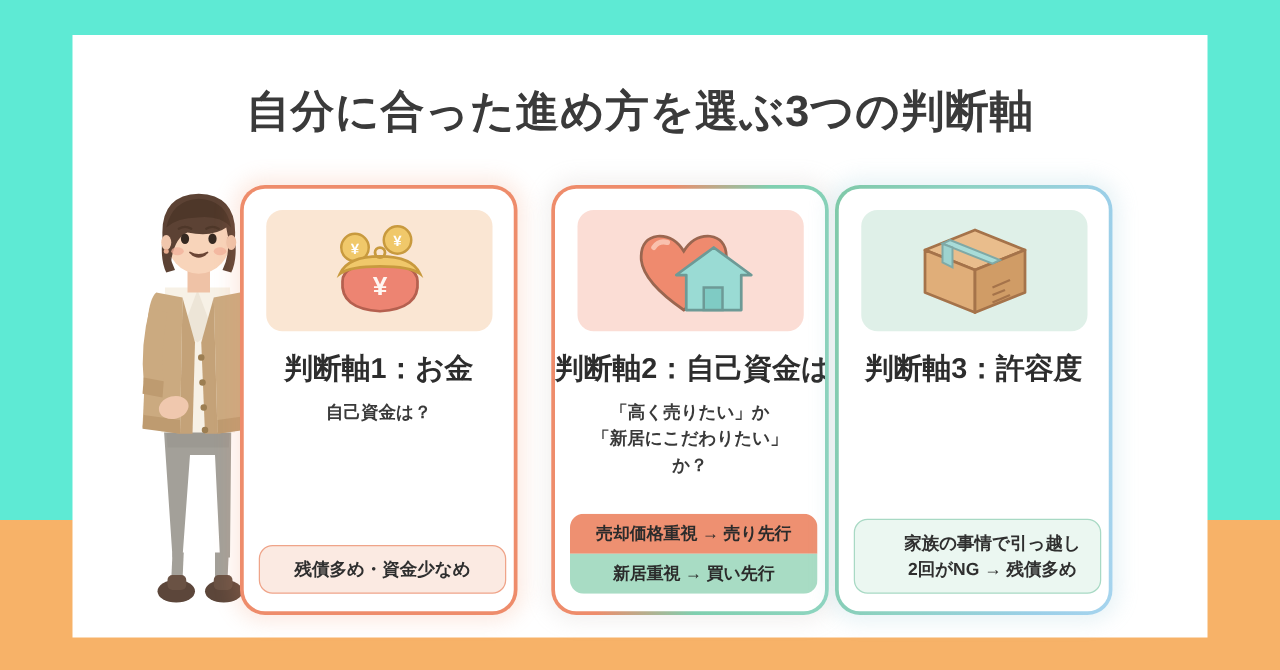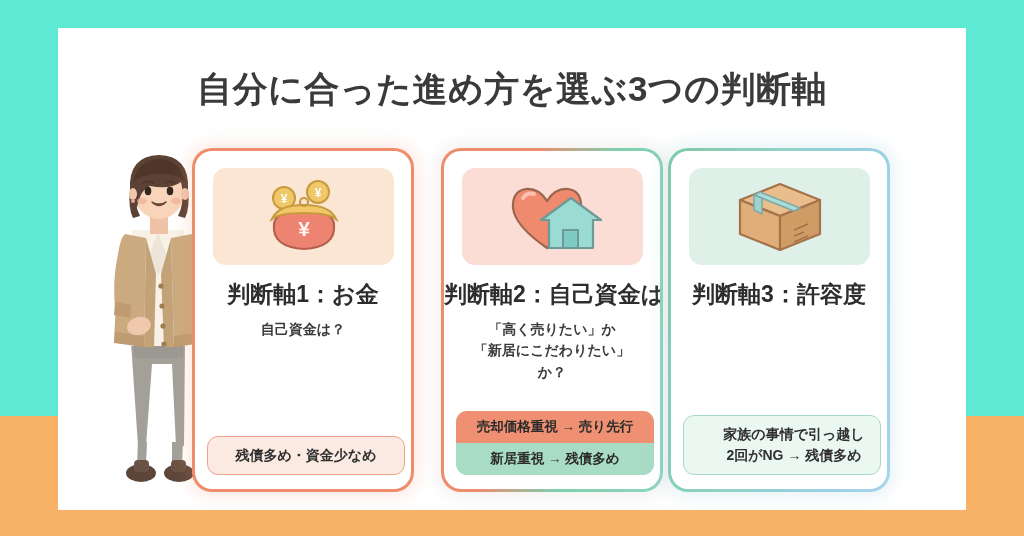--- a/index.html
+++ b/index.html
@@ -294,21 +294,21 @@
             </svg>
           </div>
           <div class="card-title">判断軸2：自己資金は</div>
           <div class="card-desc">
             <div>「高く売りたい」か</div>
             <div>「新居にこだわりたい」</div>
             <div>か？</div>
           </div>
           <div class="tag-area tag-split">
             <div class="tag-row tag-orange">売却価格重視 → 売り先行</div>
-            <div class="tag-row tag-green">新居重視 → 残債多め</div>
+            <div class="tag-row tag-green">新居重視 → 買い先行</div>
           </div>
         </div>
       </div>
 
       <div class="card" id="card-2">
         <div class="card-inner">
           <div class="icon-panel panel-2">
             <svg width="96" height="82" viewBox="0 0 96 82">
               <path d="M48 8 L88 24 L48 40 L8 24 Z" fill="#E9BD8C" stroke="#A5734A" stroke-width="2.2" stroke-linejoin="round"></path>
               <path d="M8 24 L48 40 L48 74 L8 58 Z" fill="#E0AE79" stroke="#A5734A" stroke-width="2.2" stroke-linejoin="round"></path>

